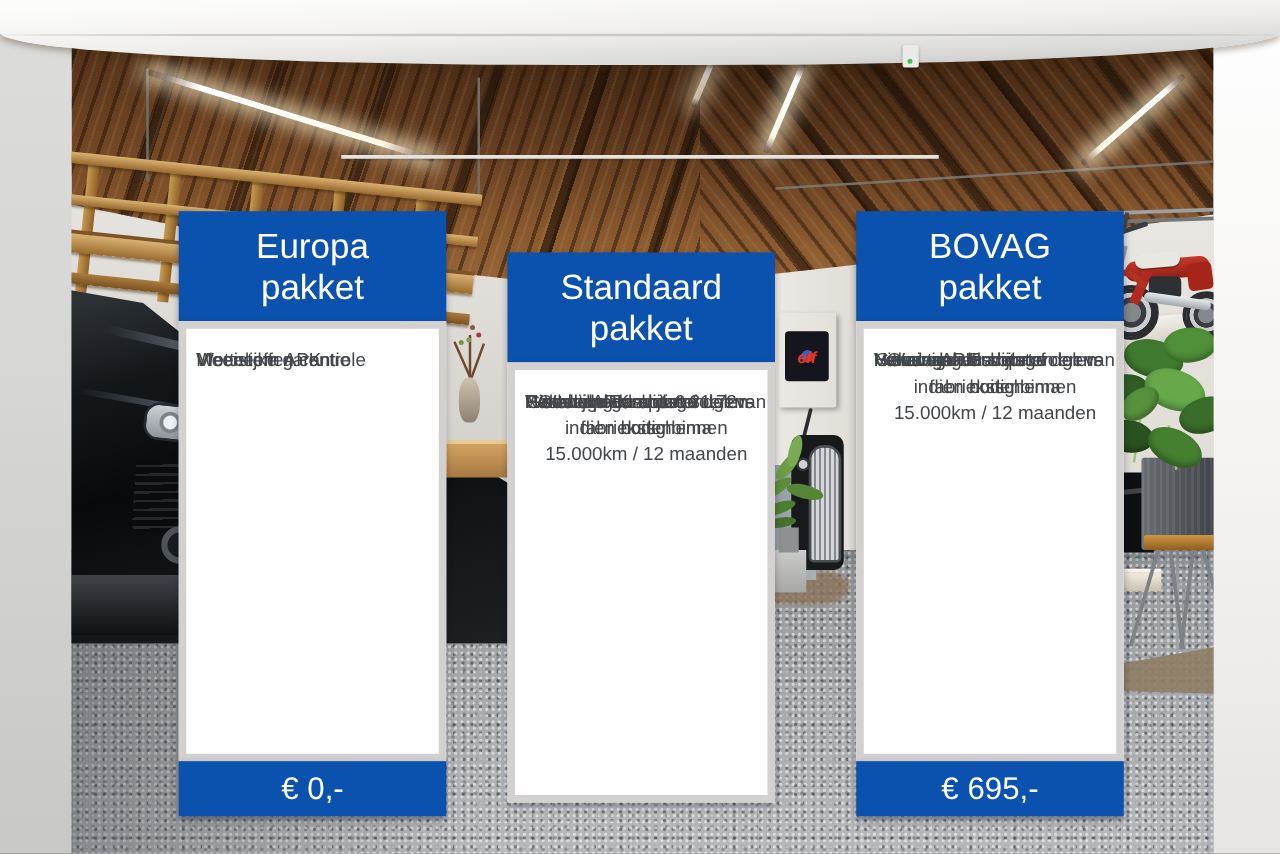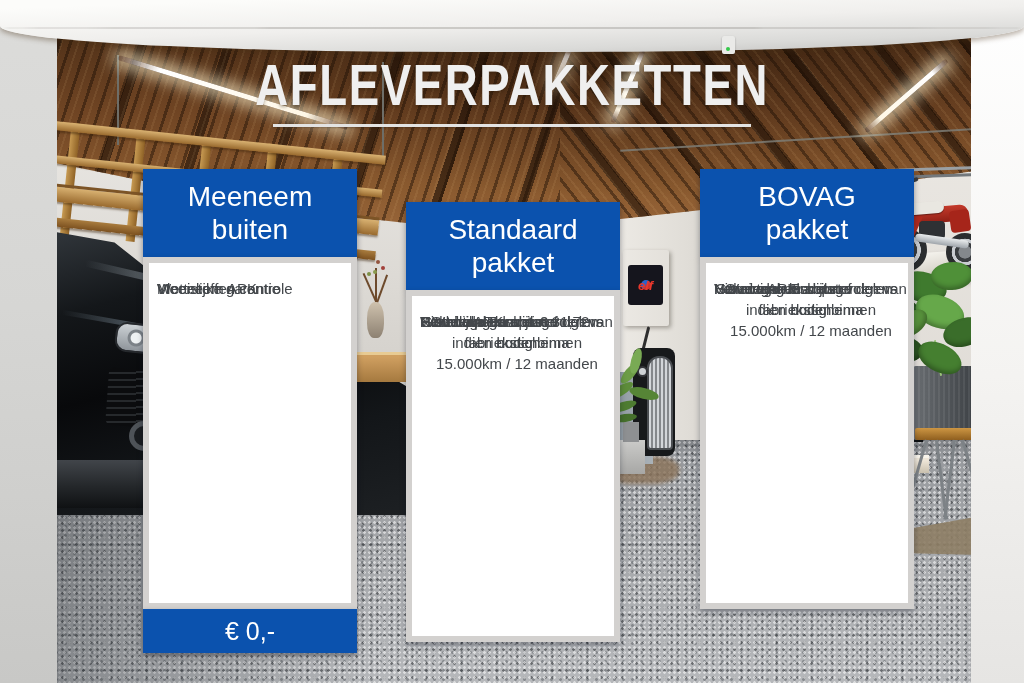--- a/index.html
+++ b/index.html
@@ -178,21 +178,21 @@
     font-size:28px;line-height:33px;padding:0 26px;
     box-shadow:0 3px 6px rgba(10,15,30,.4);}
   .card-body{left:0;top:88px;width:214px;height:352px;background:#fff;
     border:6px solid #d3d1cf;padding:15px 8px 8px;color:#43474b;
     font-size:15px;line-height:21px;text-align:center;
     box-shadow:0 3px 6px rgba(10,15,30,.35);}
   .card-body p{position:static;margin:0 0 12px;}
   .card-footer{left:0;top:440px;width:214px;height:44px;background:#0b52ae;color:#fff;
     display:flex;align-items:center;justify-content:center;font-size:25px;
     box-shadow:0 3px 6px rgba(10,15,30,.4);}
-  #card-0{left:143px;} #card-1{left:406px;margin-top:33px;} #card-2{left:700px;}
+  #card-0{left:143px;} #card-1{left:406px;margin-top:33px;} #card-2{left:685px;}
 </style>
 </head>
 <body>
 
 <div id="stage">
 
   <div id="photo">
     <div class="wall-pillar"></div>
     <div class="wall-right"></div>
 
@@ -306,27 +306,24 @@
   <div class="band-left"></div>
   <div class="band-right"></div>
 
   <div class="beam">
     <div class="beam-crease"></div>
   </div>
   <div class="detector">
       <i></i>
     </div>
 
-  <div class="title-wrap">
-    <div class="title">AFLEVERPAKKETTEN</div>
-  </div>
   <div class="title-rule"></div>
 
   <div class="card" id="card-0">
-    <div class="card-header">Meeneem buiten</div>
+    <div class="card-header">Europa pakket</div>
     <div class="card-body">
       <p>Meeneem APK</p>
       <p>Vloeistoffen controle</p>
       <p>Wettelijke garantie</p>
     </div>
     <div class="card-footer">€ 0,-</div>
   </div>
 
   <div class="card" id="card-1">
     <div class="card-header">Standaard pakket</div>
@@ -344,15 +341,16 @@
   <div class="card" id="card-2">
     <div class="card-header">BOVAG pakket</div>
     <div class="card-body">
       <p>Nieuwe APK</p>
       <p>Onderhoudsbeurt volgens fabrieksschema</p>
       <p>Vervangen slijtage delen indien nodig binnen 15.000km / 12 maanden</p>
       <p>Halve tank brandstof</p>
       <p>Gereinigd van binnen en van buiten</p>
       <p>Vervangen Europa</p>
     </div>
+    <div class="card-footer">€ 695,-</div>
   </div>
 
 </div>
 
 </body></html>

